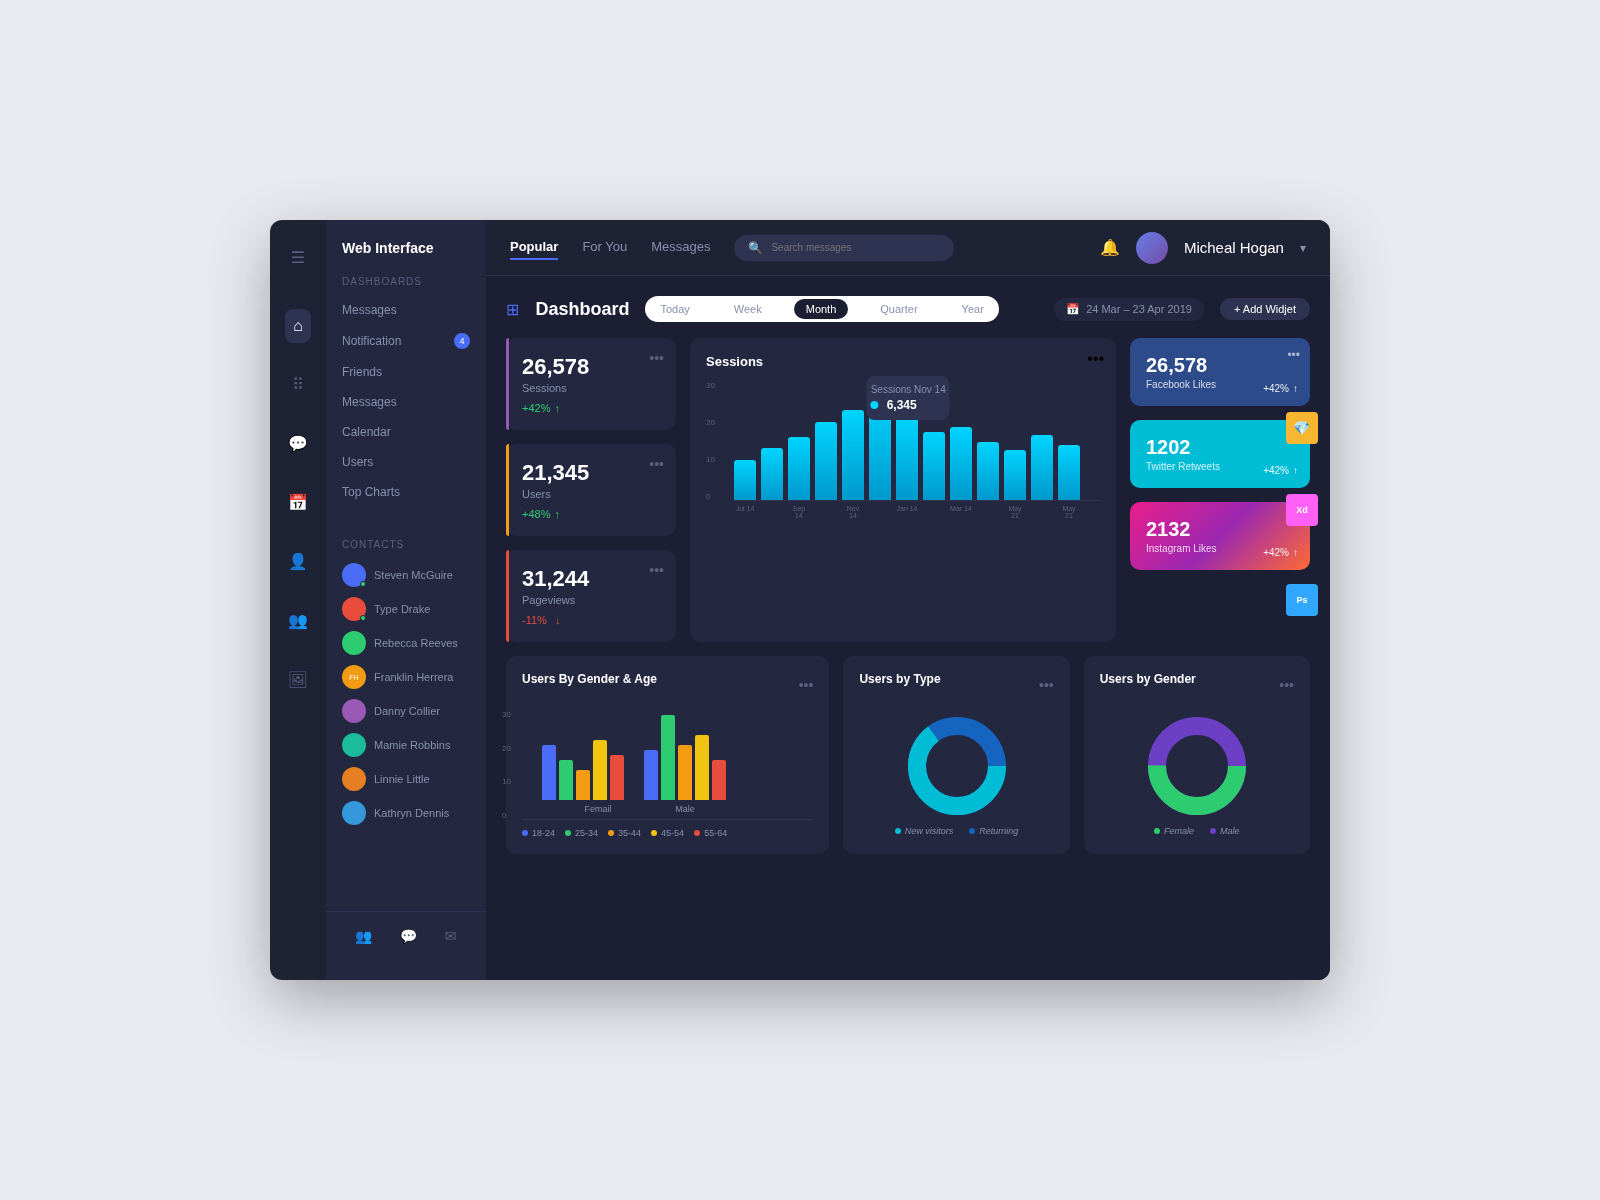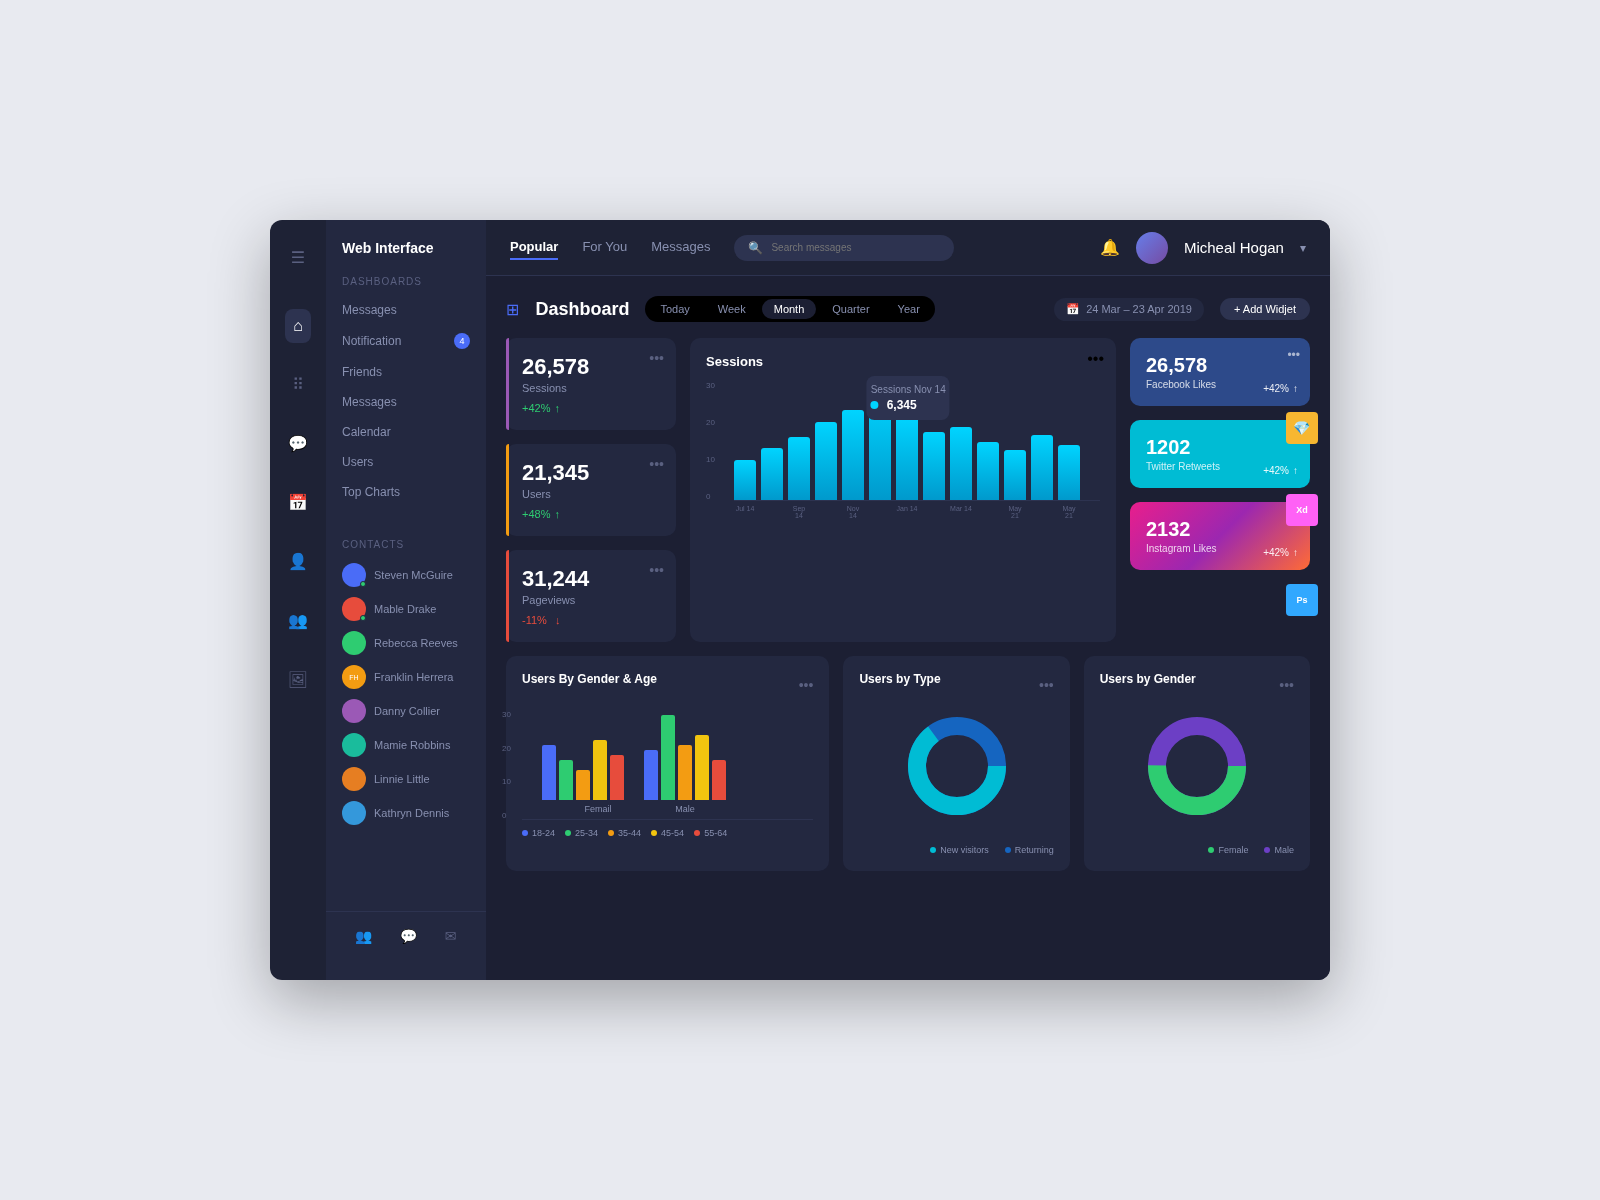--- a/index.html
+++ b/index.html
@@ -40,21 +40,21 @@
     .top-bar-right { margin-left: auto; display: flex; align-items: center; gap: 16px; }
     .bell-icon { color: #8890b0; font-size: 16px; cursor: pointer; }
     .user-avatar { width: 32px; height: 32px; border-radius: 50%; background: linear-gradient(135deg, #667eea, #764ba2); display: flex; align-items: center; justify-content: center; font-size: 11px; color: #fff; }
     .user-name { color: #fff; font-size: 15px; }
     .chevron { color: #8890b0; font-size: 12px; }
     
     
     .dashboard { flex: 1; padding: 20px; overflow-y: auto; background: #1c1f33; }
     .dash-header { display: flex; align-items: center; gap: 16px; margin-bottom: 16px; }
     .dash-title { color: #fff; font-size: 18px; font-weight: 600; }
-    .time-filters { display: flex; gap: 4px; background: #000000; border-radius: 20px; padding: 3px; }
+    .time-filters { display: flex; gap: 20px; background: #ffffff; border-radius: 20px; padding: 3px; }
     .time-btn { color: #8890b0; font-size: 11px; padding: 4px 12px; border-radius: 16px; cursor: pointer; border: none; background: none; }
     .time-btn.active { background: #1c1f33; color: #fff; }
     .date-range { display: flex; align-items: center; gap: 6px; color: #8890b0; font-size: 11px; background: #232840; border-radius: 20px; padding: 5px 12px; margin-left: auto; }
     .add-widget-btn { display: flex; align-items: center; gap: 4px; color: #fff; font-size: 11px; background: #2d3350; border-radius: 20px; padding: 5px 14px; cursor: pointer; border: none; }
     .stat-card { background: #232840; border-radius: 10px; padding: 16px; flex: 1; position: relative; }
     .stat-card .more-btn { position: absolute; top: 12px; right: 12px; color: #5a6080; font-size: 14px; cursor: pointer; }
     .stat-card .stat-value { color: #fff; font-size: 22px; font-weight: 700; margin-bottom: 2px; }
     .stat-card .stat-label { color: #8890b0; font-size: 11px; margin-bottom: 8px; }
     .stat-card .stat-change { font-size: 11px; display: flex; align-items: center; gap: 4px; }
     .stat-card .stat-change.positive { color: #2ecc71; }
@@ -83,21 +83,21 @@
     
     .bottom-row { display: flex; gap: 14px; }
     .chart-card { background: #232840; border-radius: 10px; padding: 16px; flex: 1; }
     .chart-card .card-title { color: #fff; font-size: 12px; font-weight: 600; margin-bottom: 12px; }
     .legend { display: flex; gap: 10px; flex-wrap: wrap; margin-top: 8px; }
     .legend-item { display: flex; align-items: center; gap: 4px; font-size: 9px; color: #8890b0; }
     .legend-dot { width: 6px; height: 6px; border-radius: 50%; }
     
     
     .donut-container { display: flex; justify-content: center; align-items: center; height: 120px; }
-    .donut-legend { display: flex; justify-content: flex-end; gap: 16px; margin-top: 19px; }
+    .donut-legend { display: flex; justify-content: center; gap: 16px; margin-top: 0; font-style: italic; }
     
     
     ::-webkit-scrollbar { width: 4px; }
     ::-webkit-scrollbar-track { background: transparent; }
     ::-webkit-scrollbar-thumb { background: #2d3350; border-radius: 2px; }
     
     .main-content { display: flex; gap: 14px; margin-bottom: 14px; }
   </style>
 </head>
 <body>
@@ -149,21 +149,21 @@
       <div class="contact-item">
         <div class="contact-avatar" style="background:#4a6cf7">
           <div class="online-dot"></div>
         </div>
         <span class="contact-name">Steven McGuire</span>
       </div>
       <div class="contact-item">
         <div class="contact-avatar" style="background:#e74c3c">
           <div class="online-dot"></div>
         </div>
-        <span class="contact-name">Mable Drake</span>
+        <span class="contact-name">Type Drake</span>
       </div>
       <div class="contact-item">
         <div class="contact-avatar" style="background:#2ecc71"></div>
         <span class="contact-name">Rebecca Reeves</span>
       </div>
       <div class="contact-item">
         <div class="contact-avatar" style="background:#f39c12; font-size:7px;">FH</div>
         <span class="contact-name">Franklin Herrera</span>
       </div>
       <div class="contact-item">

